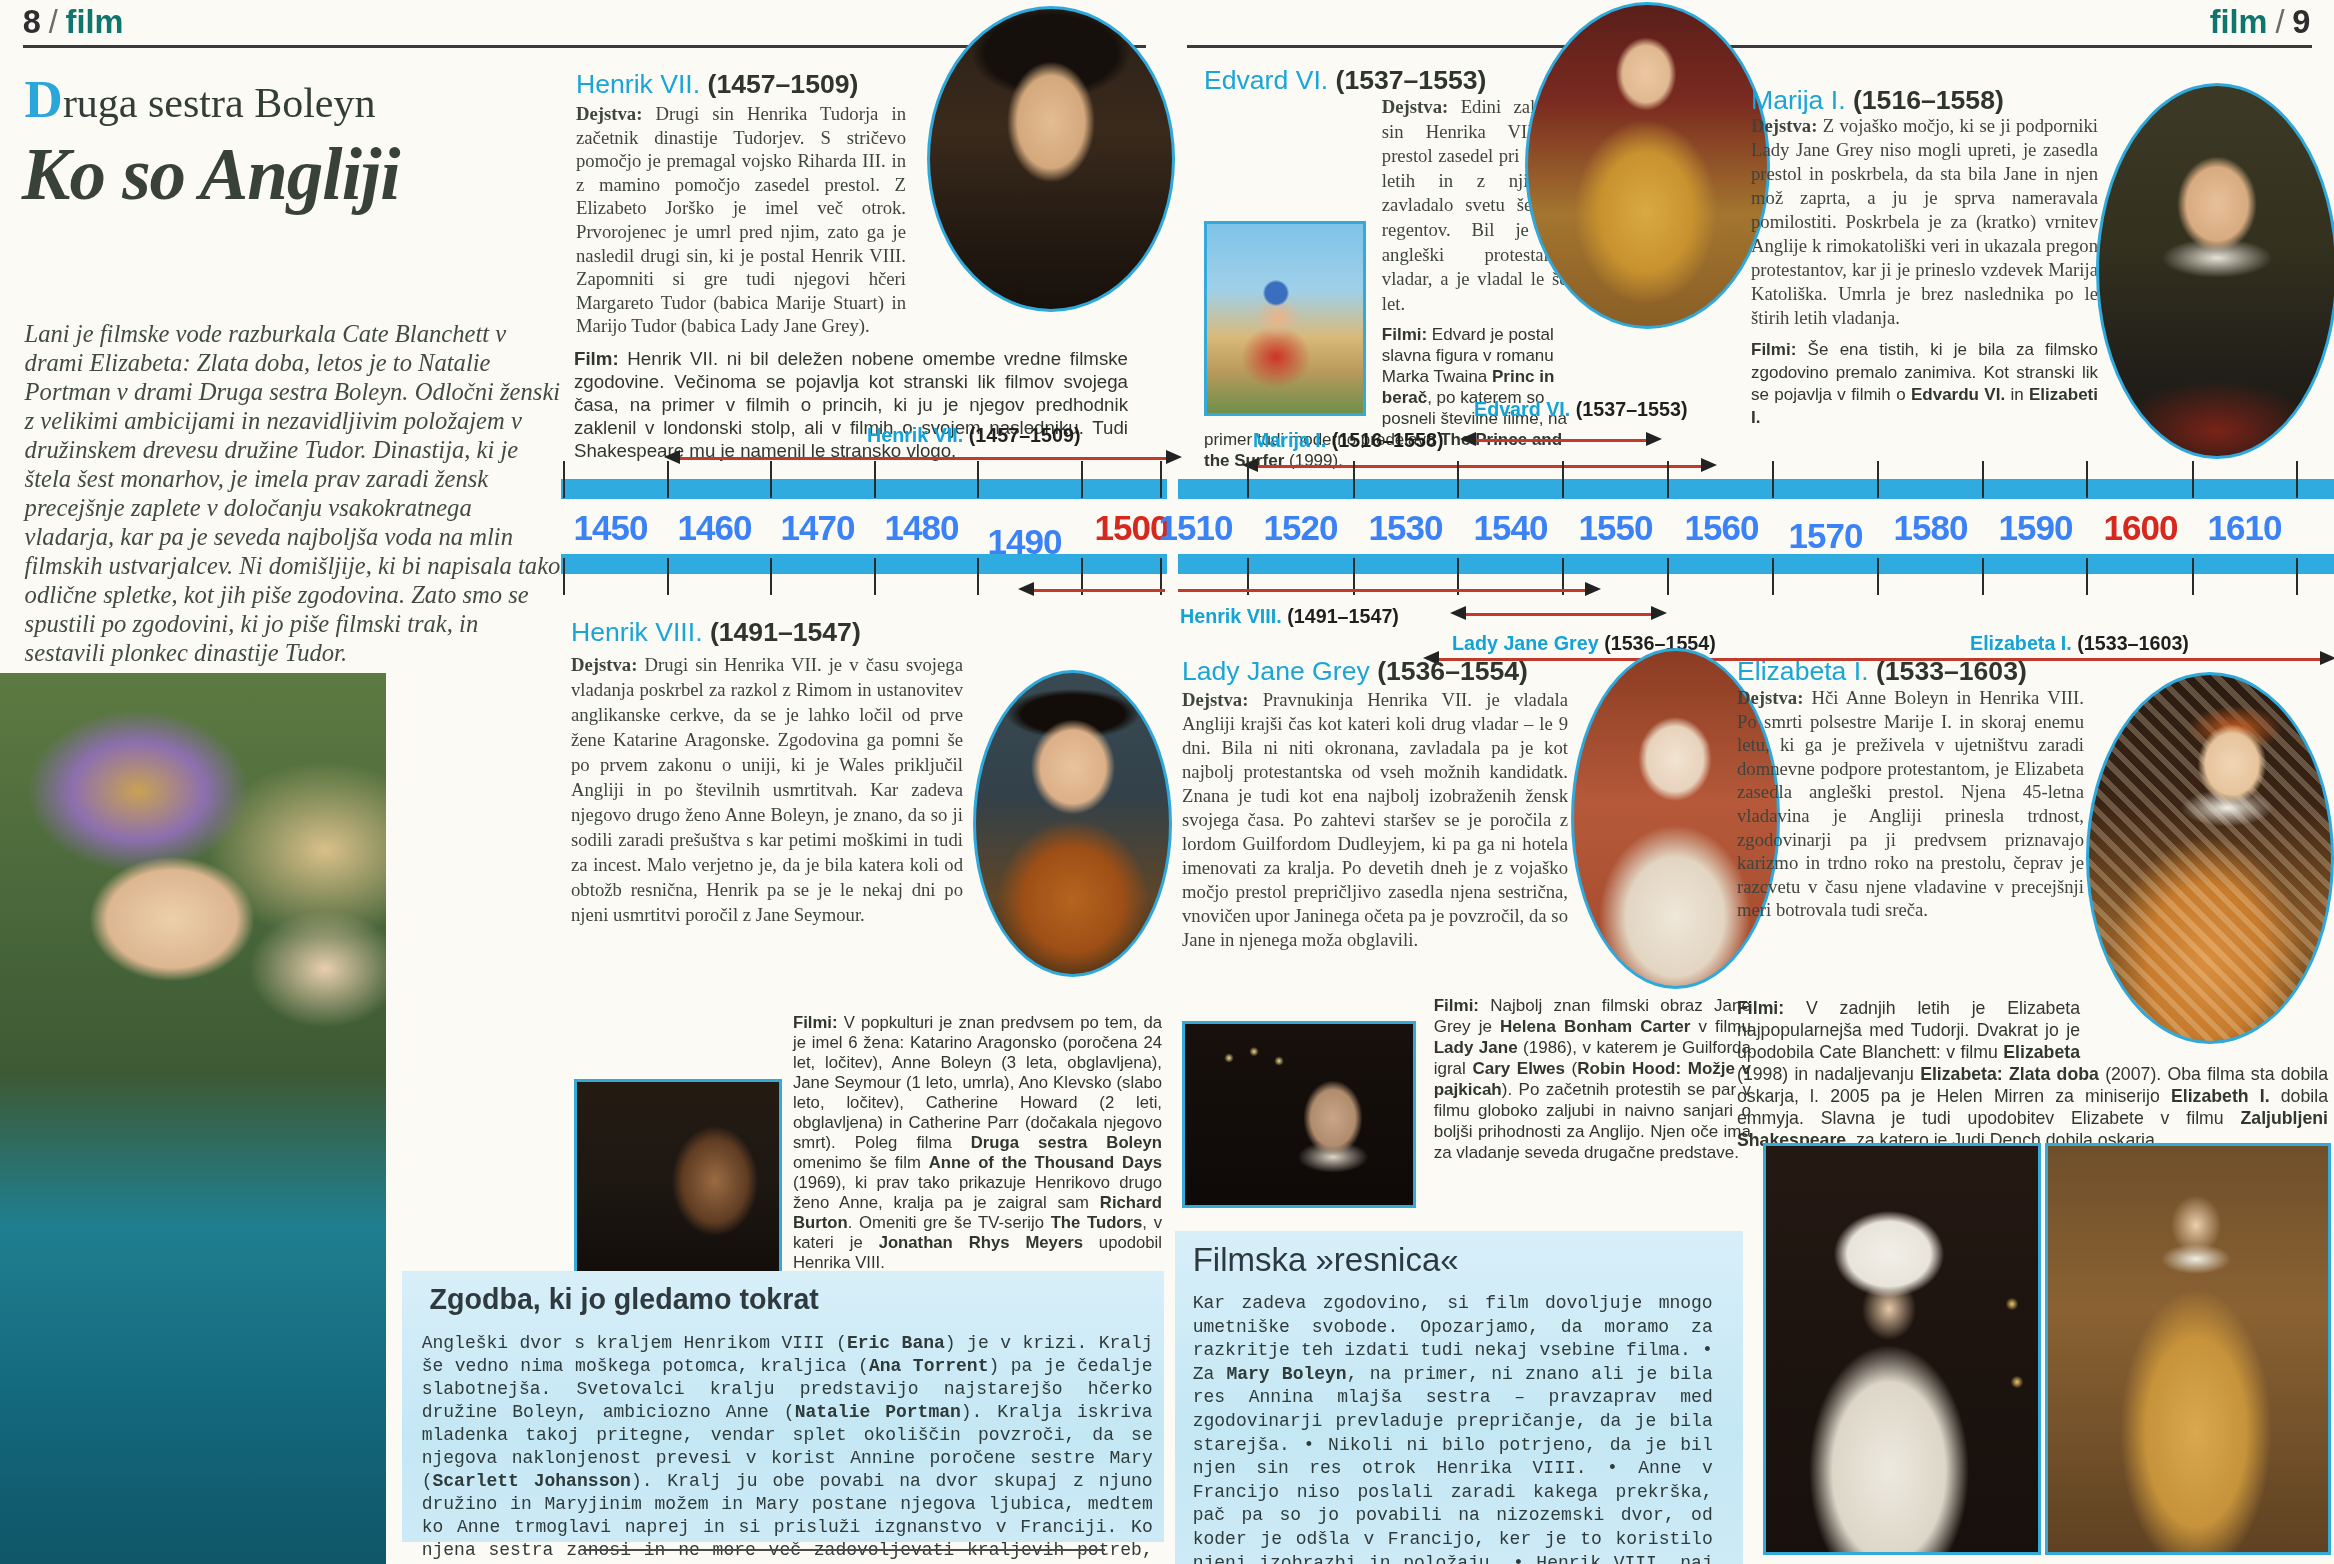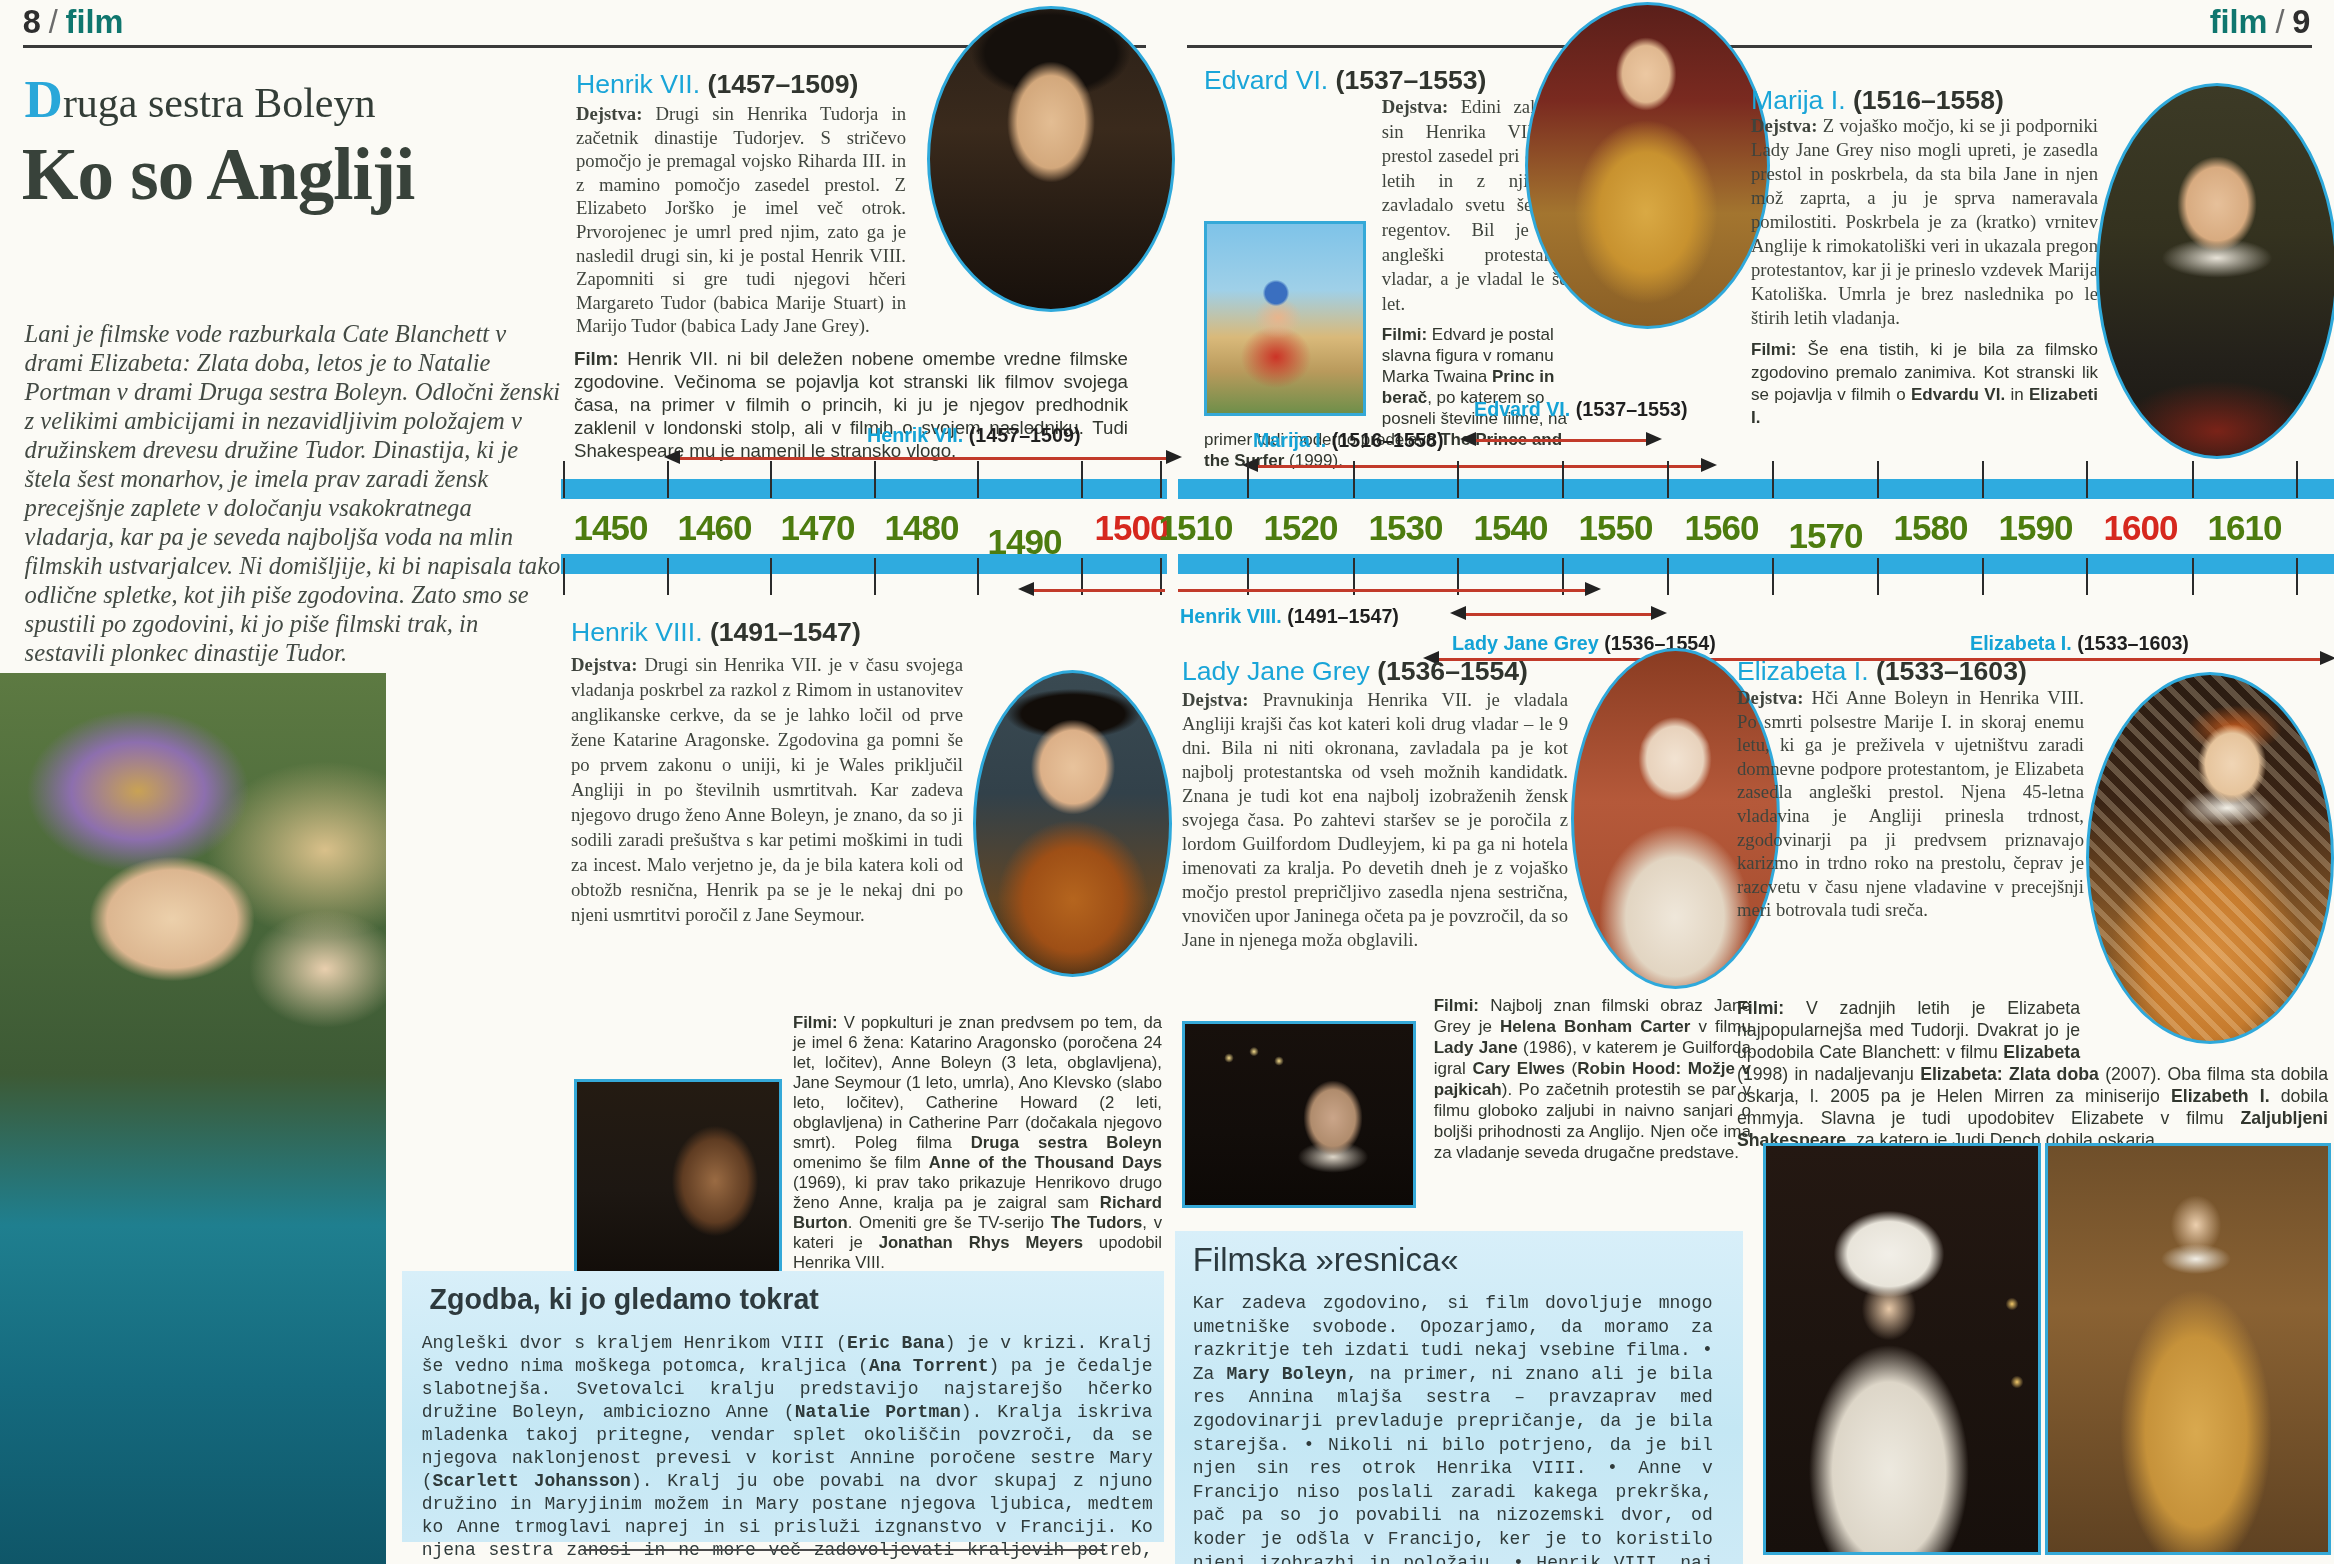--- a/index.html
+++ b/index.html
@@ -24,21 +24,21 @@
   .facts{font-family:"Liberation Serif",serif;color:#3f443d;text-align:justify;}
   .filmi{font-family:"Liberation Sans",sans-serif;color:#31362e;text-align:justify;}
   .b{font-weight:700;}
   
   .oval{border:3.9px solid #2fa9db;border-radius:50%;overflow:hidden;}
   .still{border:3px solid #35a9d8;}
   .noborder{border:none;}
   
   .bar{background:#2fabdf;height:19.7px;}
   .tick{width:2px;background:#2b2b2b;}
-  .year{width:89px;text-align:center;font:600 35px "Liberation Sans",sans-serif;color:#4d7c0f;letter-spacing:-1px;}
+  .year{width:89px;text-align:center;font:600 35px "Liberation Sans",sans-serif;color:#3b82f6;letter-spacing:-1px;}
   .year.red{color:#d6281e;}
   .tl-lbl{white-space:nowrap;font-size:19.7px;font-weight:700;}
   .tl-lbl .nm{color:#14a3d6;}
   .tl-lbl .yr{color:#1f1f1f;}
   .arr{height:3px;background:#c23a2a;}
   .arr.l::before{content:"";position:absolute;left:-15.8px;top:-6.9px;border-top:7.9px solid transparent;
       border-bottom:7.9px solid transparent;border-right:16.7px solid #222;}
   .arr.r::after{content:"";position:absolute;right:-15.8px;top:-6.9px;border-top:7.9px solid transparent;
       border-bottom:7.9px solid transparent;border-left:16.7px solid #222;}
   
@@ -53,21 +53,21 @@
 <body>
 
 <div class="canvas">
 
   <div class="abs hdr" style="left:22.7px;top:3.9px;"><span>8</span><span class="slash">/</span><span class="red">film</span></div>
   <div class="abs hdr" style="right:24.6px;top:3.9px;"><span class="red">film</span><span class="slash">/</span><span>9</span></div>
   <div class="abs rule" style="left:22.7px;top:45px;width:1123px;"></div>
   <div class="abs rule" style="left:1187px;top:45px;width:1125px;"></div>
 
   <div class="abs kicker" style="left:24.6px;top:69px;"><span class="ini">D</span><span>ruga sestra Boleyn</span></div>
-  <div class="abs hl" style="left:21.7px;top:138px;">Ko so Angliji</div>
+  <div class="abs hl" style="left:21.7px;top:138px;font-style:italic;">Ko so Angliji</div>
   <div class="abs intro" style="left:24.6px;top:319px;width:537px;">Lani je filmske vode razburkala Cate Blanchett v drami Elizabeta: Zlata doba, letos je to Natalie Portman v drami Druga sestra Boleyn. Odločni ženski z velikimi ambicijami in nezavidljivim položajem v družinskem drevesu družine Tudor. Dinastija, ki je štela šest monarhov, je imela prav zaradi žensk precejšnje zaplete v določanju vsakokratnega vladarja, kar pa je seveda najboljša voda na mlin filmskih ustvarjalcev. Ni domišljije, ki bi napisala tako odlične spletke, kot jih piše zgodovina. Zato smo se spustili po zgodovini, ki jo piše filmski trak, in sestavili plonkec dinastije Tudor.</div>
 
   <div class="abs noborder" style="left:0;top:673px;width:386px;height:891px;background:
       radial-gradient(ellipse 118px 89px at 172px 246px,#ecd0ab 0%,#dcb690 55%,rgba(220,180,140,0) 70%),
       radial-gradient(ellipse 148px 108px at 138px 118px,#c9a254 0%,#8d6fae 45%,rgba(140,110,170,0) 75%),
       radial-gradient(ellipse 108px 84px at 325px 296px,#e9cfae 0%,rgba(230,200,160,0) 70%),
       radial-gradient(ellipse 158px 118px at 325px 177px,#d9c08a 0%,rgba(217,192,138,0) 75%),
       linear-gradient(180deg,#5d7a42 0%,#48663a 28%,#3d5a35 45%,#1f7f8f 62%,#156a7e 80%,#0f5668 100%)"></div>
 
   <div class="abs noborder" style="left:397px;top:673px;width:160px;height:362px;background:

